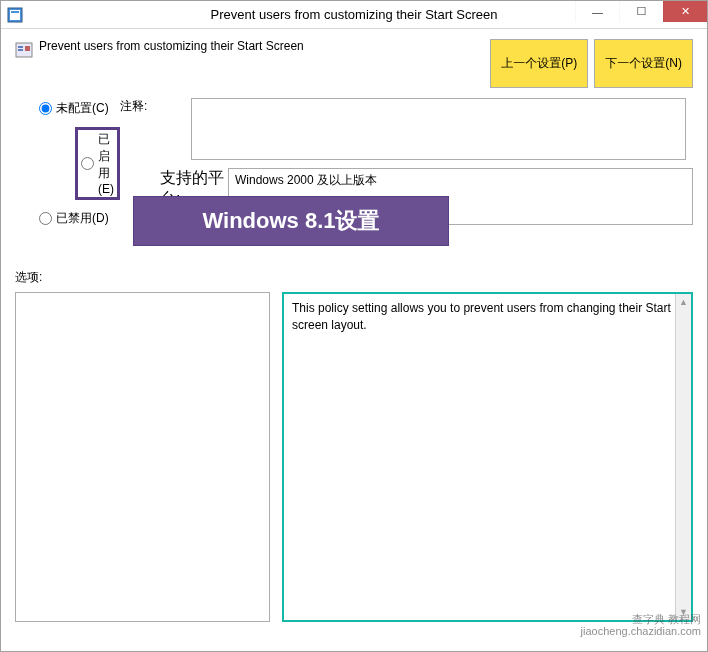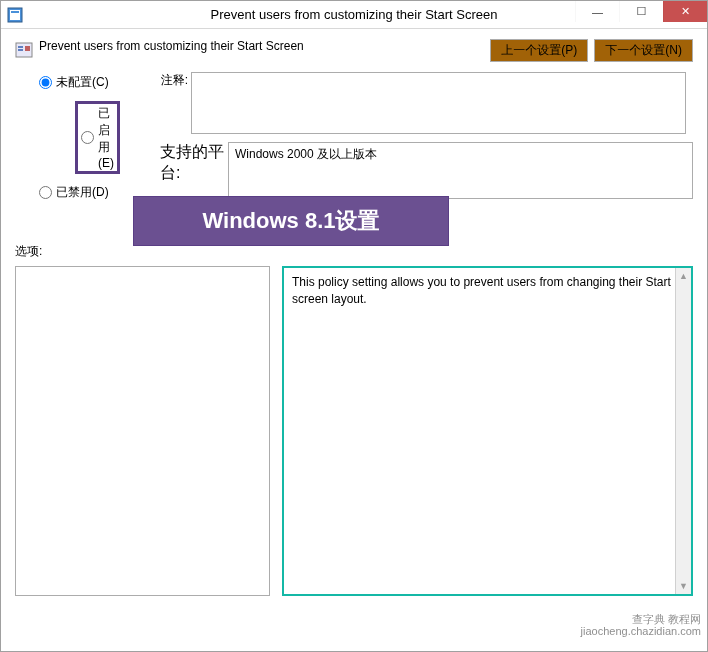--- a/index.html
+++ b/index.html
@@ -77,25 +77,25 @@
     }
     .policy-title {
       font-size: 12px;
       flex: 1;
     }
     .nav-buttons {
       display: flex;
       gap: 6px;
     }
     .win-btn {
-      background: #a16207;
+      background: #fde047;
       border: 1px solid #acacac;
       font-family: inherit;
       font-size: 12px;
-      padding: 2px 10px;
+      padding: 15px 10px;
       min-height: 22px;
       cursor: pointer;
     }
     .config-row {
       display: flex;
       margin-bottom: 8px;
     }
     .radio-group {
       width: 105px;
       padding-left: 20px;
@@ -117,21 +117,20 @@
     }
     .comment-col {
       flex: 1;
     }
     .comment-label {
       font-size: 12px;
       display: inline-block;
       width: 68px;
       vertical-align: top;
       margin-bottom: 14px;
-      text-align: right;
     }
     .comment-box {
       display: inline-block;
       width: calc(100% - 78px);
       height: 62px;
       border: 1px solid #acacac;
       background: #fff;
       vertical-align: top;
       margin-bottom: 8px;
     }

